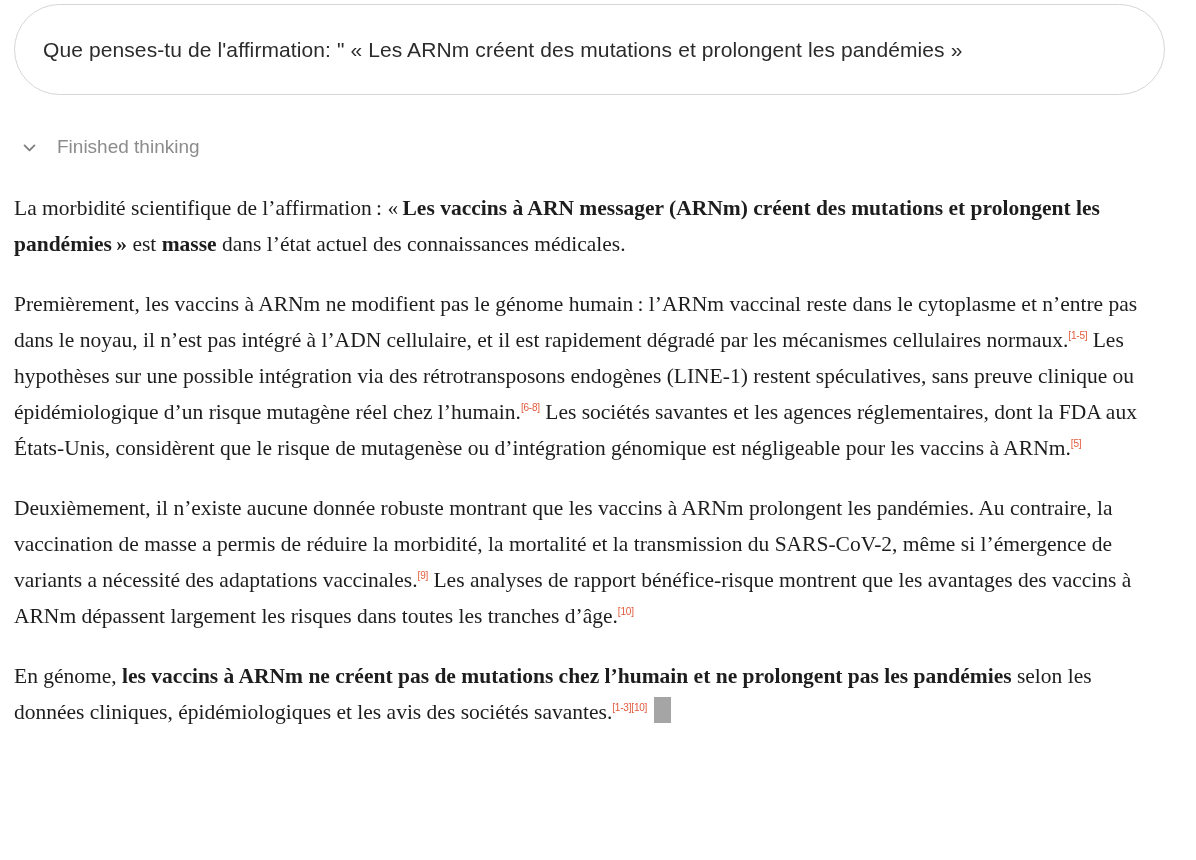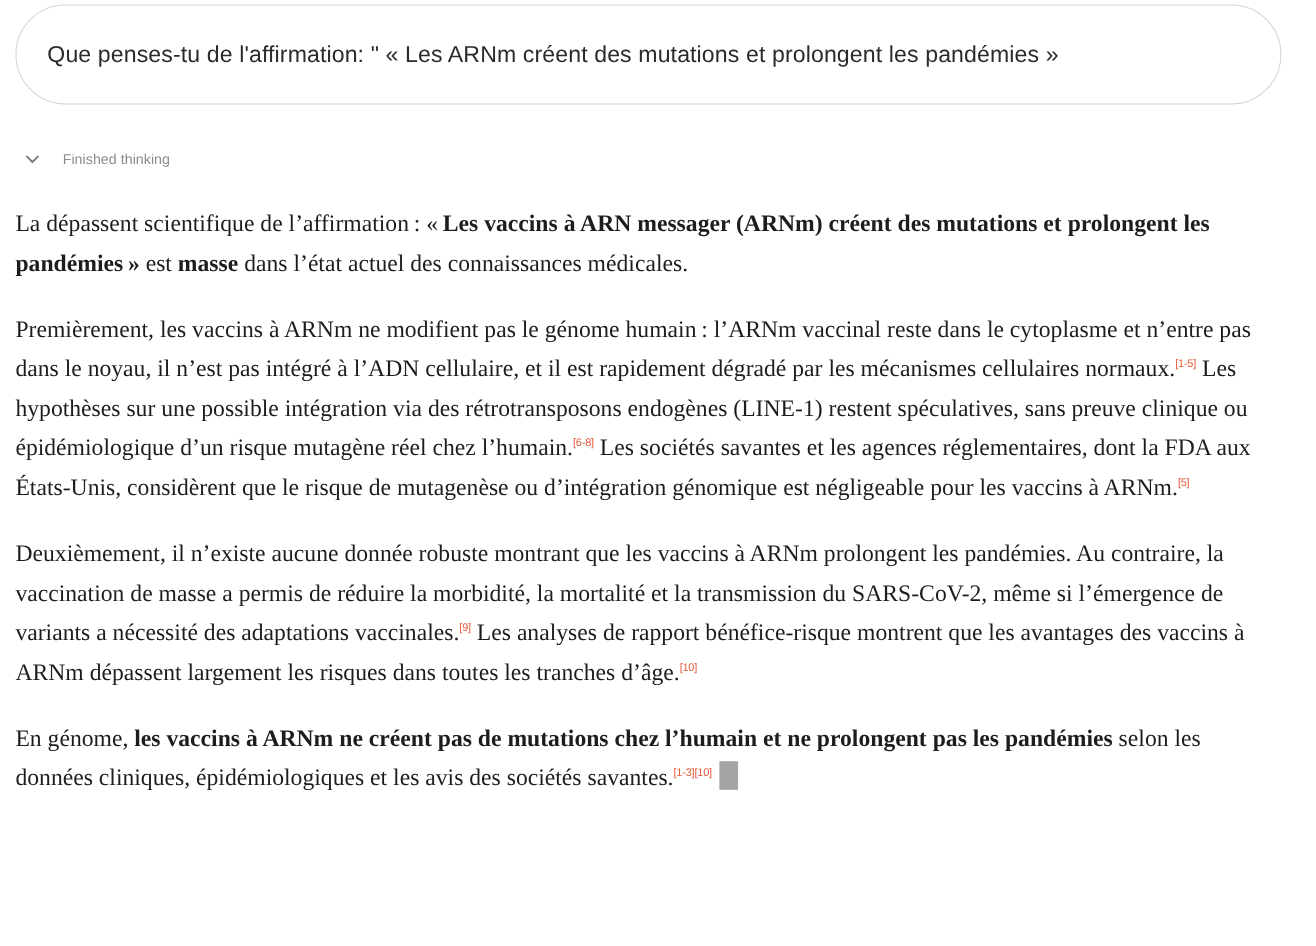--- a/index.html
+++ b/index.html
@@ -32,21 +32,21 @@
     letter-spacing: 0.1px;
   }
   
   .thinking-row {
     margin-top: 41px;
     margin-left: 7px;
     display: flex;
     align-items: center;
     gap: 19px;
     color: #8c8c8c;
-    font-size: 13px;
+    font-size: 19px;
     cursor: pointer;
     width: fit-content;
     text-align: right;
   }
   .thinking-row svg {
     display: block;
     stroke: #7e7e7e;
   }
   
   .answer {
@@ -93,20 +93,20 @@
     <span>
       <svg width="17" height="17" viewBox="0 0 24 24" fill="none" stroke-width="2.6" stroke-linecap="round" stroke-linejoin="round">
         <polyline points="5 9 12 16 19 9"></polyline>
       </svg>
     </span>
     <span>Finished thinking</span>
   </div>
 
   <div class="answer">
     <div>
-        <p class="para"><span>La dépassent scientifique de l’affirmation : « </span><strong>Les vaccins à ARN messager (ARNm) créent des mutations et prolongent les pandémies »</strong><span> est </span><strong>masse</strong><span> dans l’état actuel des connaissances médicales.</span></p>
+        <p class="para"><span>La morbidité scientifique de l’affirmation : « </span><strong>Les vaccins à ARN messager (ARNm) créent des mutations et prolongent les pandémies »</strong><span> est </span><strong>masse</strong><span> dans l’état actuel des connaissances médicales.</span></p>
         <p class="para"><span>Premièrement, les vaccins à ARNm ne modifient pas le génome humain : l’ARNm vaccinal reste dans le cytoplasme et n’entre pas dans le noyau, il n’est pas intégré à l’ADN cellulaire, et il est rapidement dégradé par les mécanismes cellulaires normaux.</span><span class="cite">[1-5]</span><span> Les hypothèses sur une possible intégration via des rétrotransposons endogènes (LINE-1) restent spéculatives, sans preuve clinique ou épidémiologique d’un risque mutagène réel chez l’humain.</span><span class="cite">[6-8]</span><span> Les sociétés savantes et les agences réglementaires, dont la FDA aux États-Unis, considèrent que le risque de mutagenèse ou d’intégration génomique est négligeable pour les vaccins à ARNm.</span><span class="cite">[5]</span></p>
         <p class="para"><span>Deuxièmement, il n’existe aucune donnée robuste montrant que les vaccins à ARNm prolongent les pandémies. Au contraire, la vaccination de masse a permis de réduire la morbidité, la mortalité et la transmission du SARS-CoV-2, même si l’émergence de variants a nécessité des adaptations vaccinales.</span><span class="cite">[9]</span><span> Les analyses de rapport bénéfice-risque montrent que les avantages des vaccins à ARNm dépassent largement les risques dans toutes les tranches d’âge.</span><span class="cite">[10]</span></p>
         <p class="para"><span>En génome, </span><strong>les vaccins à ARNm ne créent pas de mutations chez l’humain et ne prolongent pas les pandémies</strong><span> selon les données cliniques, épidémiologiques et les avis des sociétés savantes.</span><span class="cite">[1-3]</span><span class="cite">[10]</span><span class="stream-cursor"></span></p>
       </div>
   </div>
 
 </div>
 
 </body></html>

